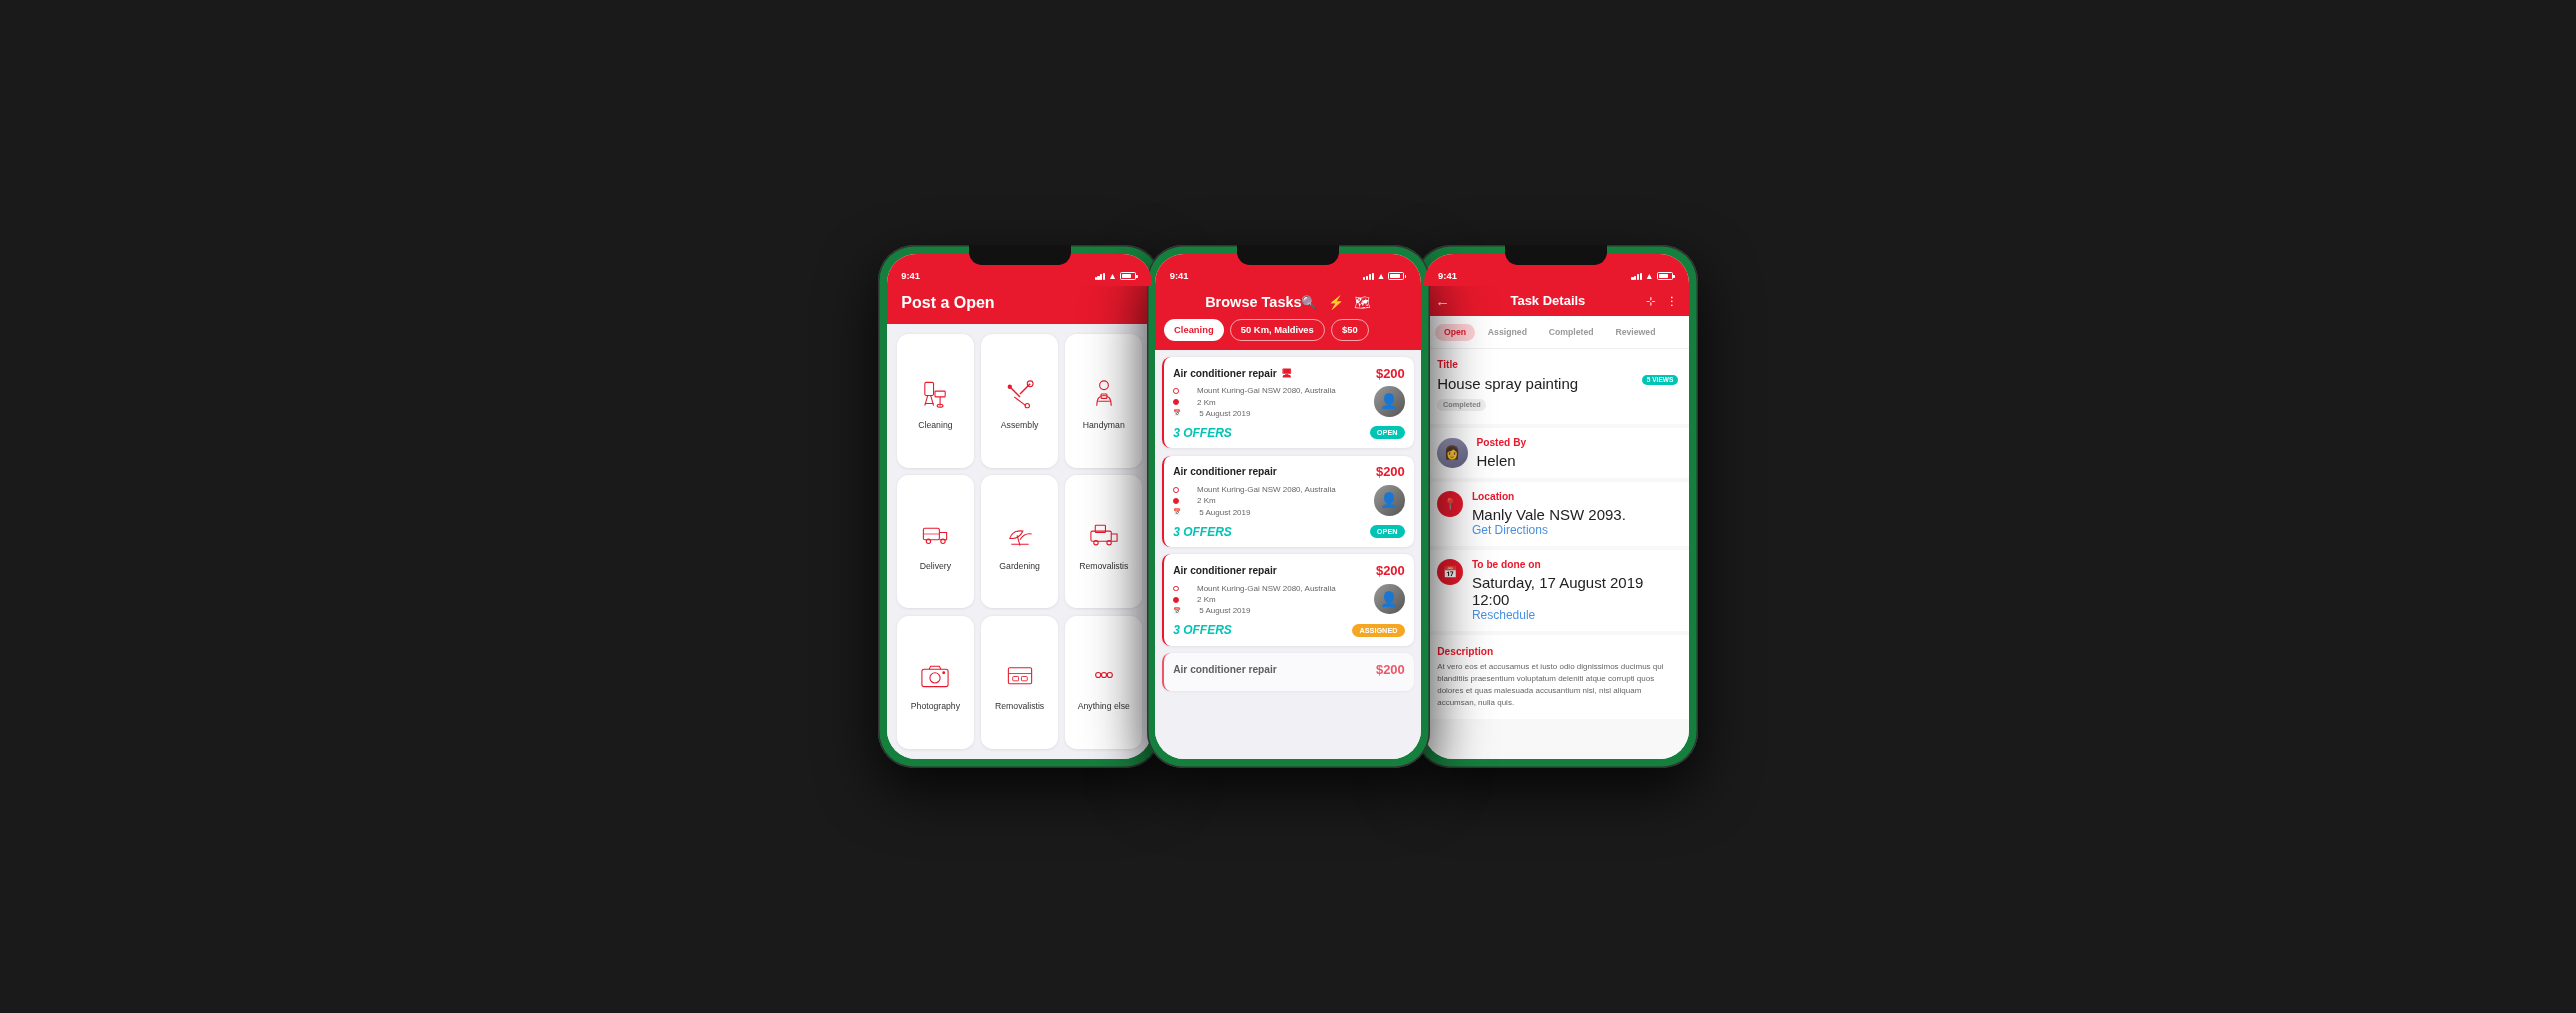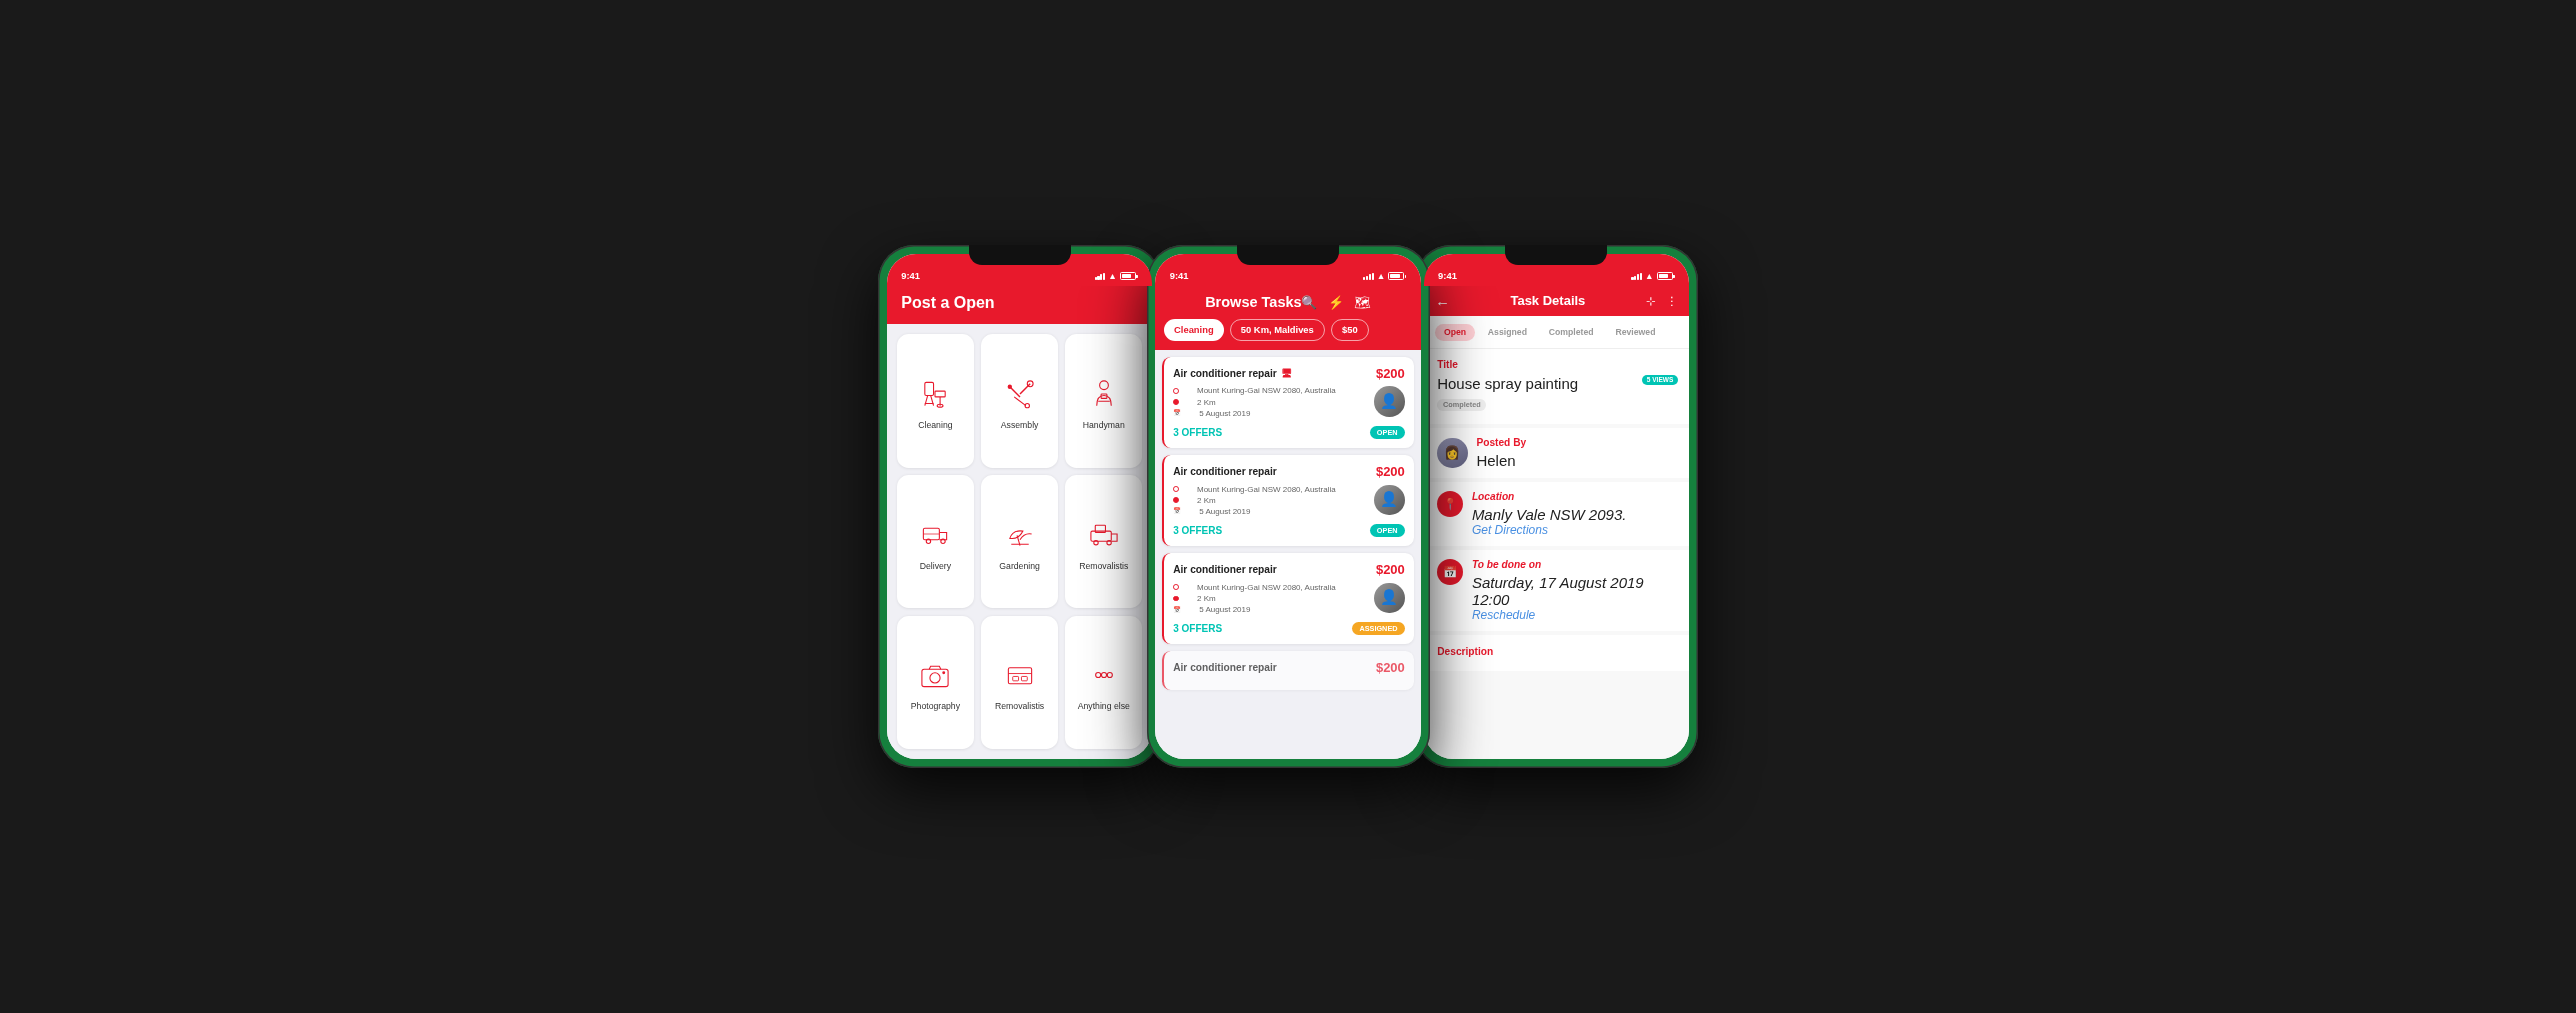--- a/index.html
+++ b/index.html
@@ -307,23 +307,24 @@
     }
 
     .task-footer {
       display: flex;
       justify-content: space-between;
       align-items: center;
       margin-top: 5.8px;
     }
 
     .offers-text {
-      font-size: 10px;
+      font-size: 12px;
       font-weight: 600;
       color: #00c4b4;
+      font-style: italic;
     }
 
     .status-badge {
       padding: 2.2px 7.3px;
       border-radius: 7.3px;
       font-size: 7.3px;
       font-weight: 700;
       text-transform: uppercase;
     }
 
@@ -420,21 +421,21 @@
       border-radius: 50%;
       background: #e8192c;
       display: flex;
       align-items: center;
       justify-content: center;
       flex-shrink: 0;
       color: #fff;
       font-size: 11.6px;
     }
 
-    .detail-row-content { flex: 1; font-style: italic; }
+    .detail-row-content { flex: 1; }
 
     .link-text {
       font-size: 12px;
       color: #4a90e2;
       cursor: pointer;
     }
 
     .posted-by-row {
       display: flex;
       align-items: center;
@@ -865,20 +866,21 @@
             <div class="circle-icon">📅</div>
             <div class="detail-row-content">
               <div class="detail-label">To be done on</div>
               <div class="detail-value">Saturday, 17 August 2019 12:00</div>
               <div class="link-text">Reschedule</div>
             </div>
           </div>
 
           <div class="description-section" style="border-left: 2.2px solid #e8192c;">
             <div class="detail-label">Description</div>
+            <p class="description-text">At vero eos et accusamus et iusto odio dignissimos ducimus qui blanditiis praesentium voluptatum deleniti atque corrupti quos dolores et quas malesuada accusantium nisl, nisi aliquam accumsan, nulla quis.</p>
           </div>
 
         </div>
       </div>
     </div>
   </div>
 
 </div>
 
 

